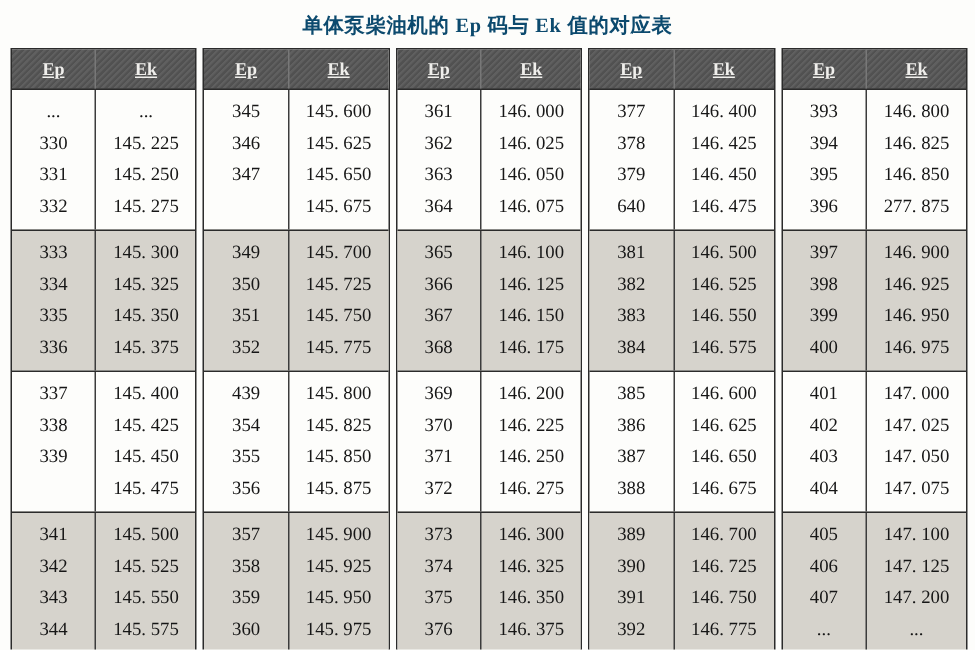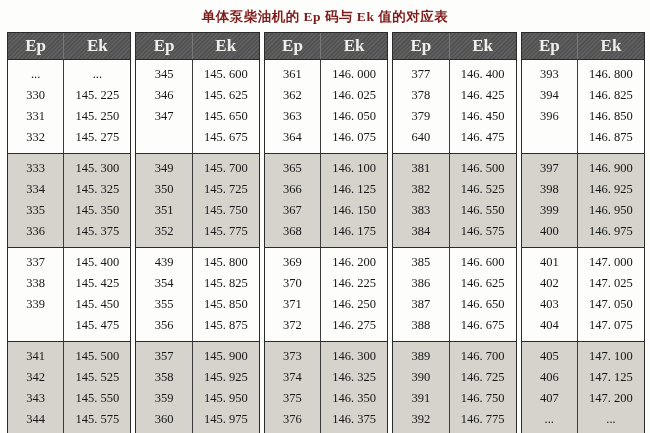--- a/index.html
+++ b/index.html
@@ -10,41 +10,42 @@
     font-family: "Liberation Serif", "DejaVu Serif", serif;
     color: #161616;
     -webkit-font-smoothing: antialiased;
   }
   .title {
     text-align: center;
     font-weight: 700;
     font-size: 13.5px;
     padding: 8px 0 6px 0;
     letter-spacing: 0.5px;
-    color: #7f1d1d;
+    color: #0c4a6e;
   }
   .groups {
     display: flex;
     gap: 4px;
     margin: 0 5px 0 7px;
   }
   .group {
     flex: 1;
     border: 1px solid #2b2b2b;
     background: #fdfdfb;
   }
   .ghead {
     display: flex;
     height: 26px;
     background: var(--header-bg, #575757);
     background-image: repeating-linear-gradient(135deg, rgba(255,255,255,0.05) 0 1px, rgba(0,0,0,0.07) 2px 3px);
     color: var(--header-text, #f0efec);
     font-weight: 700;
-    font-size: 17px;
+    font-size: 12px;
     border-bottom: 1px solid #2b2b2b;
+    text-decoration: underline;
   }
   .hcell {
     display: flex; align-items: center; justify-content: center;
     height: 100%;
   }
   .hep { width: 46%; border-right: 1px solid #787878; box-sizing: border-box; }
   .hek { flex: 1; }
   .block { display: flex; }
   .block + .block { border-top: 1px solid #2b2b2b; }
   .block.gray { background: var(--band-gray, #d6d3cc); }
@@ -312,27 +313,28 @@
       </div>
       <div class="group">
         <div class="ghead">
           <div class="hcell hep">Ep</div>
           <div class="hcell hek">Ek</div>
         </div>
         <div class="block">
           <div class="col ep">
             <div class="cell">393</div>
             <div class="cell">394</div>
+            <div class="cell">395</div>
             <div class="cell">396</div>
           </div>
           <div class="col ek">
             <div class="cell">146. 800</div>
             <div class="cell">146. 825</div>
             <div class="cell">146. 850</div>
-            <div class="cell">146. 875</div>
+            <div class="cell">277. 875</div>
           </div>
         </div>
         <div class="block gray">
           <div class="col ep">
             <div class="cell">397</div>
             <div class="cell">398</div>
             <div class="cell">399</div>
             <div class="cell">400</div>
           </div>
           <div class="col ek">

